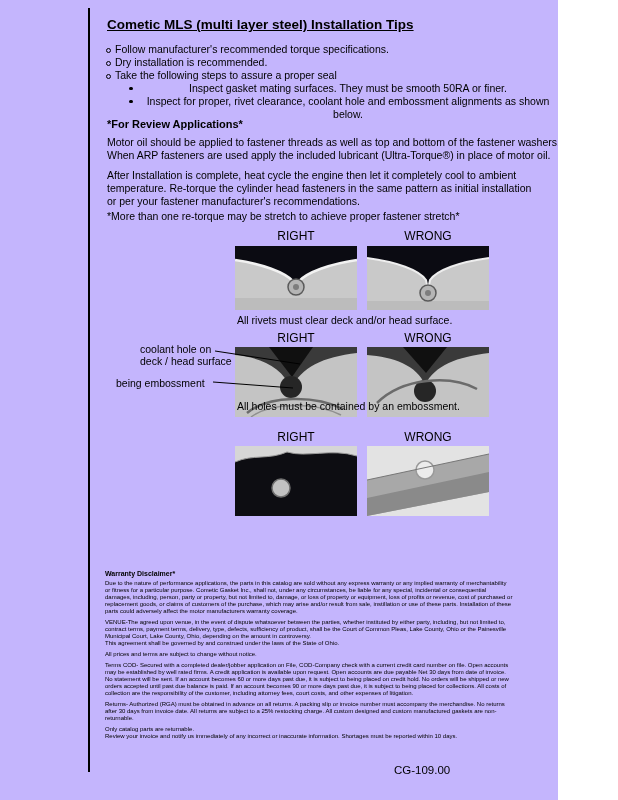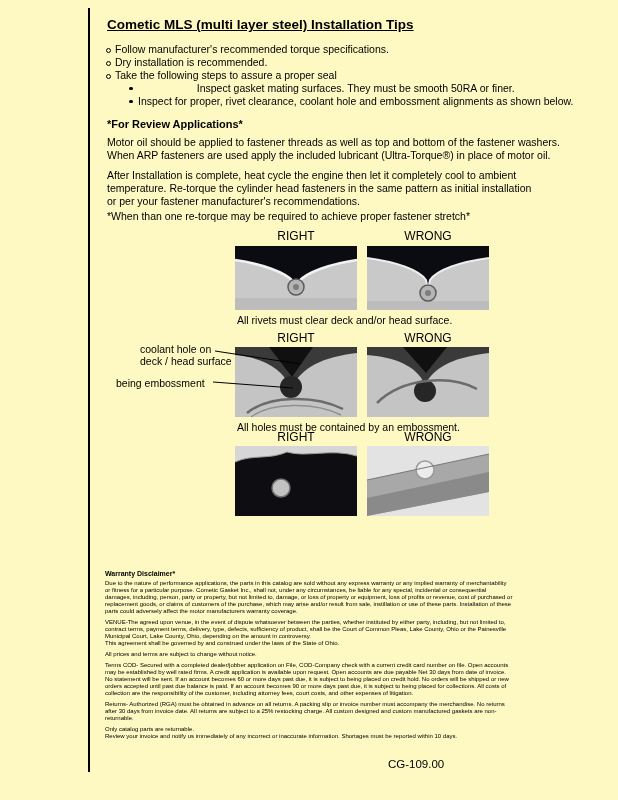--- a/index.html
+++ b/index.html
@@ -1,17 +1,17 @@
 <!DOCTYPE html>
 <html><head>
 <meta charset="utf-8">
 <style>
   html,body { margin:0; padding:0; background:#ffffff; }
   .page {
-    position:relative; width:618px; height:800px; background:#fef9c3;
+    position:relative; width:558px; height:800px; background:#c4b5fd;
     font-family:"Liberation Sans", sans-serif; color:#000;
     overflow:hidden;
   }
   .rule-left { position:absolute; left:88px; top:8px; width:2px; height:764px; background:#000; }
 
   .title {
     position:absolute; left:107px; top:17px; margin:0;
     font-size:13.5px; font-weight:bold; text-decoration:underline;
   }
 
@@ -33,21 +33,21 @@
   .photo { position:absolute; width:122px; display:block; }
   .caption { position:absolute; left:237px; margin:0; font-size:10.5px; line-height:12.5px; }
 
   .callout { position:absolute; margin:0; font-size:10.5px; line-height:12px; }
   .pointers { position:absolute; left:210px; top:346px; pointer-events:none; }
 
   .warranty { position:absolute; left:105px; top:570px; width:408px; }
   .warranty h3 { margin:0 0 3px 0; font-size:7px; }
   .warranty p { margin:0 0 4px 0; font-size:6px; line-height:7px; white-space:pre-line; }
 
-  .footer-code { position:absolute; left:388px; top:758px; margin:0; font-size:11.5px; }
+  .footer-code { position:absolute; left:388px; top:758px; margin:6px; font-size:11.5px; }
 </style>
 </head>
 <body>
 
 <div class="page">
 
   <div class="rule-left"></div>
 
   <h1 class="title">Cometic MLS (multi layer steel) Installation Tips</h1>
 
@@ -63,21 +63,21 @@
     </li>
   </ul>
 
   <h2 class="h-diesel">*For Review Applications*</h2>
 
   <p class="body-para preline" style="top:136px;">Motor oil should be applied to fastener threads as well as top and bottom of the fastener washers.
 When ARP fasteners are used apply the included lubricant (Ultra-Torque®) in place of motor oil.</p>
   <p class="body-para preline" style="top:169px;">After Installation is complete, heat cycle the engine then let it completely cool to ambient
 temperature. Re-torque the cylinder head fasteners in the same pattern as initial installation
 or per your fastener manufacturer's recommendations.</p>
-  <p class="body-para" style="top:210px;">*When than one re-torque may be required to achieve proper fastener stretch*</p>
+  <p class="body-para" style="top:210px;">*More than one re-torque may be stretch to achieve proper fastener stretch*</p>
 
   <div class="dg-label" style="left:235px; top:229px;">RIGHT</div>
   <div class="dg-label" style="left:367px; top:229px;">WRONG</div>
 
   <svg class="photo" style="left:235px; top:246px;" width="122" height="64" viewBox="0 0 122 64" role="img">
     <rect width="122" height="64" fill="#c9c9c9"></rect>
     <rect y="52" width="122" height="12" fill="#bcbcbc"></rect>
     <path d="M0,0 H122 V14 C95,18 72,26 63,36 L61,38 L59,36 C50,26 27,18 0,14 Z" fill="#0b0b12"></path>
     <path d="M0,14 C27,18 50,26 59,36 L61,38 L63,36 C72,26 95,18 122,14" fill="none" stroke="#f2f2f2" stroke-width="2.5"></path>
     <circle cx="61" cy="41" r="8" fill="#b5b5b5" stroke="#5a5a5a" stroke-width="1.5"></circle>
@@ -117,21 +117,21 @@
     <path d="M36,0 H80 L59,26 Z" fill="#101010"></path>
     <circle cx="58" cy="44" r="11" fill="#262626"></circle>
     <path d="M10,56 C36,30 84,28 110,42" fill="none" stroke="#6b6b6b" stroke-width="2.5"></path>
   </svg>
 
   <svg class="pointers" width="100" height="50" viewBox="0 0 100 50">
     <line x1="5" y1="5" x2="90" y2="18" stroke="#000" stroke-width="1"></line>
     <line x1="3" y1="36" x2="83" y2="42" stroke="#000" stroke-width="1"></line>
   </svg>
 
-  <p class="caption" style="top:421px;">All holes must be contained by an embossment.</p>
+  <p class="caption" style="top:400px;">All holes must be contained by an embossment.</p>
 
   <div class="dg-label" style="left:235px; top:430px;">RIGHT</div>
   <div class="dg-label" style="left:367px; top:430px;">WRONG</div>
 
   <svg class="photo" style="left:235px; top:446px;" width="122" height="70" viewBox="0 0 122 70" role="img">
     <rect width="122" height="70" fill="#d6d6d6"></rect>
     <path d="M0,16 C18,8 34,14 52,6 C72,12 96,2 122,10 V70 H0 Z" fill="#0d0d12"></path>
     <path d="M0,16 C18,8 34,14 52,6 C72,12 96,2 122,10" fill="none" stroke="#9a9a9a" stroke-width="1"></path>
     <circle cx="46" cy="42" r="9" fill="#c2c2c2" stroke="#6f6f6f" stroke-width="1.5"></circle>
   </svg>

